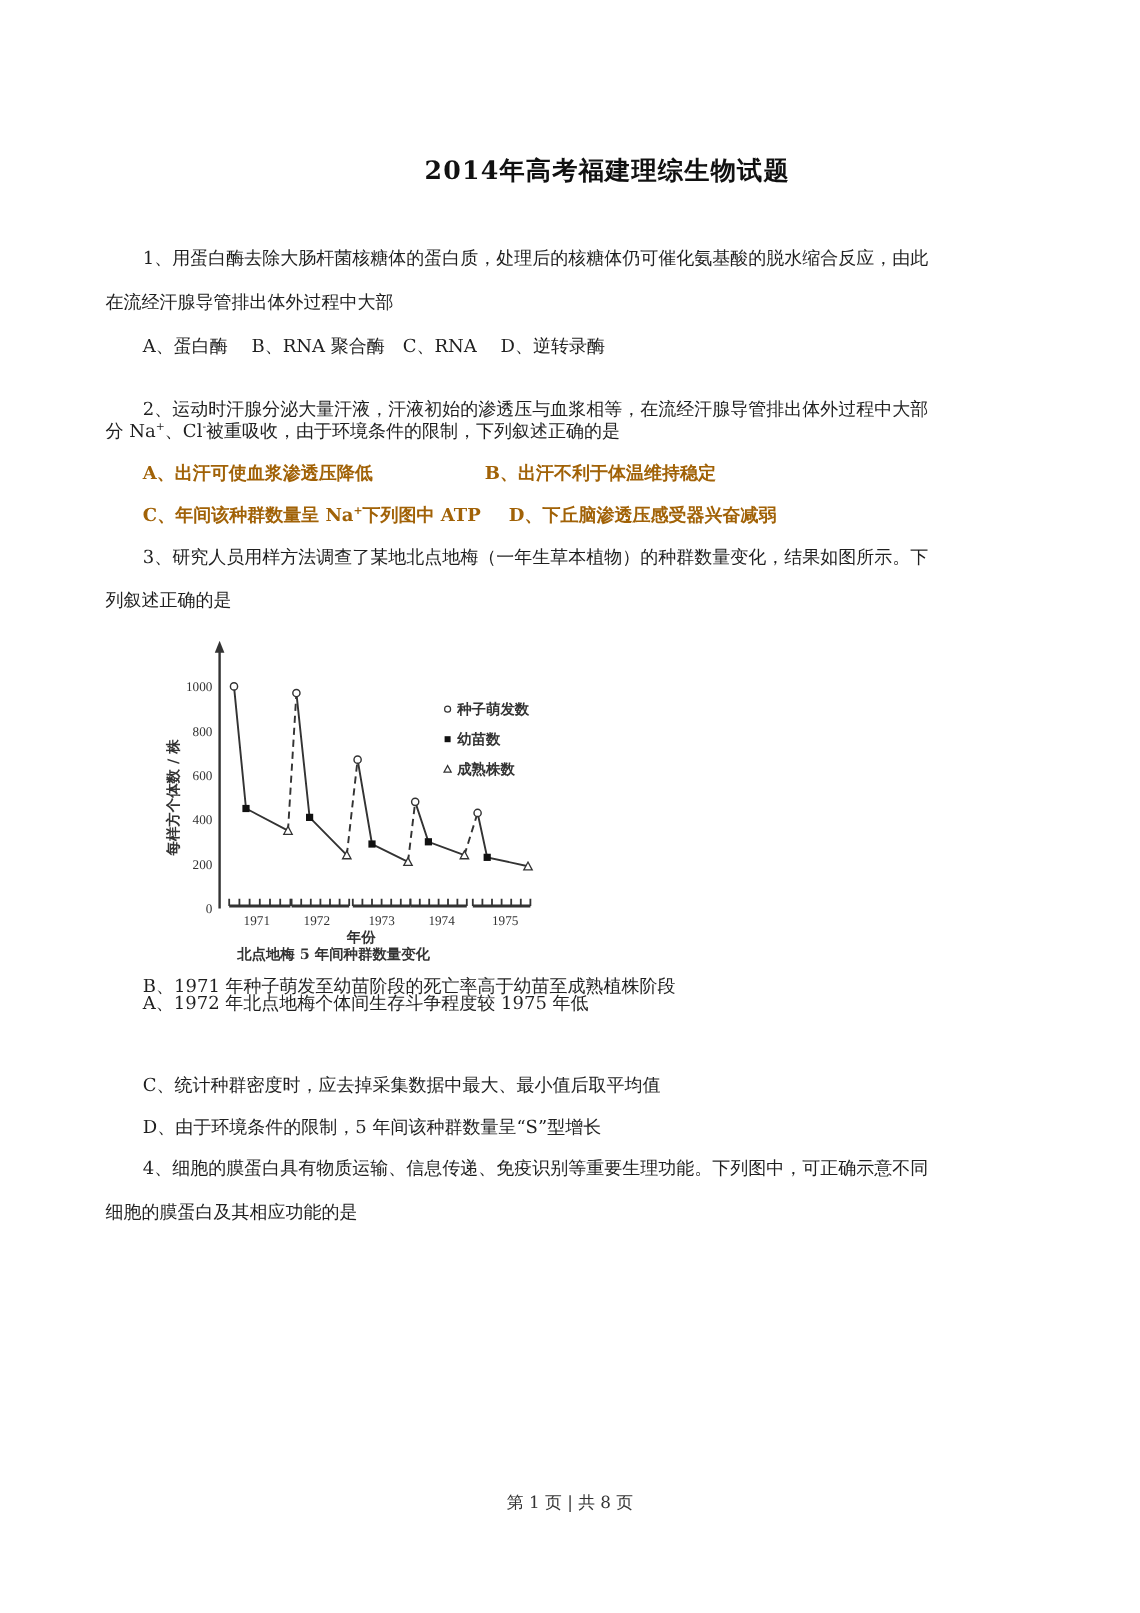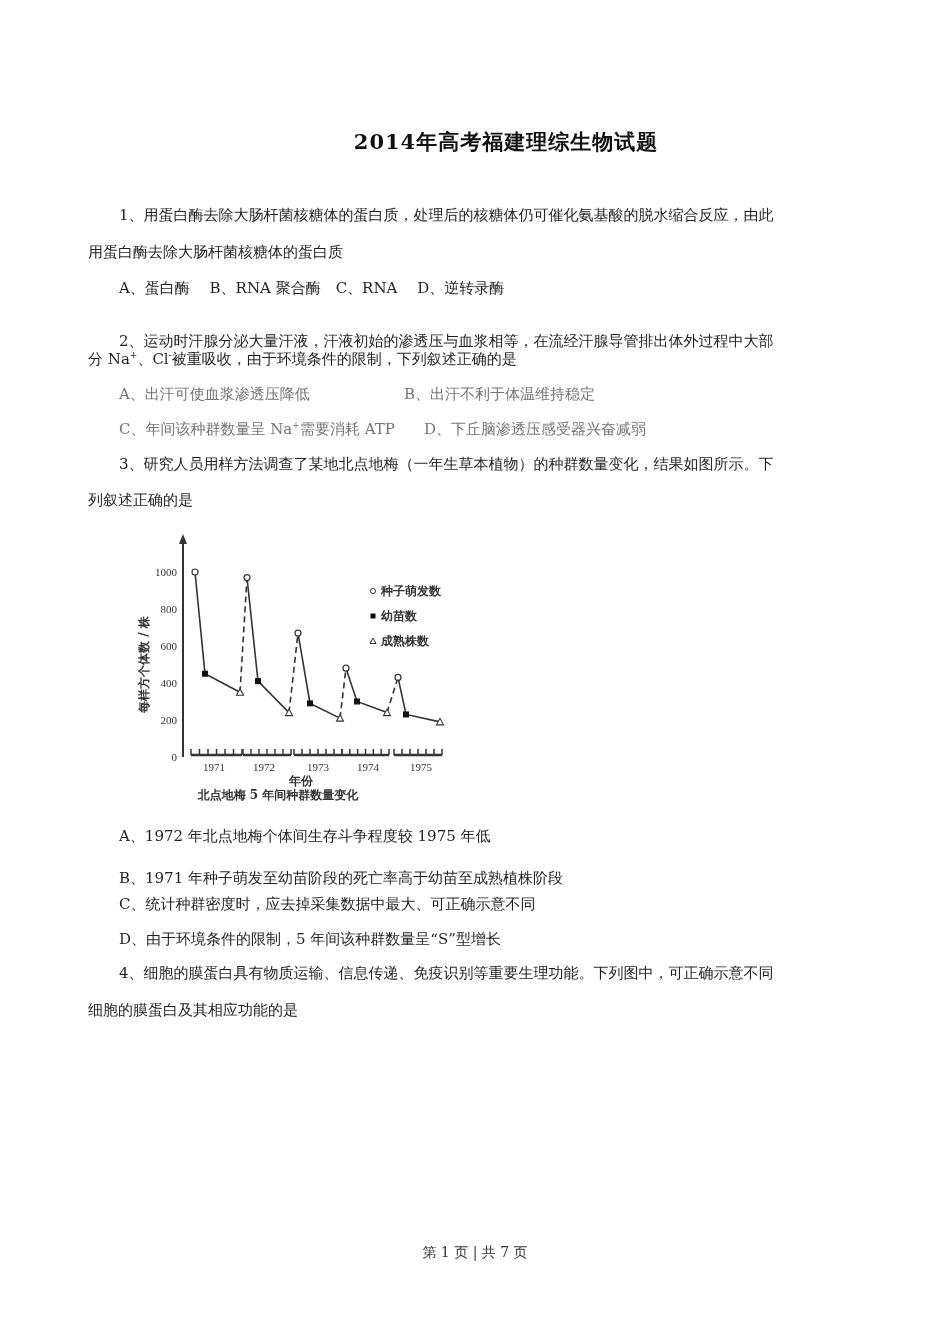--- a/index.html
+++ b/index.html
@@ -13,48 +13,48 @@
       text-align: center; font-size: 21px; font-weight: bold; letter-spacing: 1px;
       color: #111;
     }
     .line {
       position: absolute; font-size: 15px; white-space: nowrap; line-height: 20px;
       color: #1f1f1f;
       text-align: center;
     }
     .indent { left: 119px; }
     .noind { left: 88px; }
-    .opt { position: absolute; font-size: 15px; white-space: nowrap; line-height: 20px; color:#737373; }
+    .opt { position: absolute; font-size: 15px; white-space: nowrap; line-height: 20px; color:#a16207;font-weight:bold; }
     sup { font-size: 9px; vertical-align: 6px; line-height: 0; }
     .figure {
       position: absolute; left: 118px; top: 518px; width: 372px; height: 290px;
     }
     .figure svg { display: block; }
     .footer {
       position: absolute; left: 0; width: 950px; top: 1244px; text-align: center;
       font-size: 14px; color: #333;
     }
   </style>
 </head>
 <body>
 
 <div class="page-title">2014年高考福建理综生物试题</div>
 
 <div class="line indent" style="top:205px">1、用蛋白酶去除大肠杆菌核糖体的蛋白质，处理后的核糖体仍可催化氨基酸的脱水缩合反应，由此</div>
-<div class="line noind" style="top:242px">用蛋白酶去除大肠杆菌核糖体的蛋白质</div>
+<div class="line noind" style="top:242px">在流经汗腺导管排出体外过程中大部</div>
 <div class="line indent" style="top:278px">A、蛋白酶　 B、RNA 聚合酶　C、RNA　 D、逆转录酶</div>
 
 <div class="line indent" style="top:331px">2、运动时汗腺分泌大量汗液，汗液初始的渗透压与血浆相等，在流经汗腺导管排出体外过程中大部</div>
 <div class="line noind" style="top:349px">
   <span>分 Na</span><sup>+</sup><span>、Cl</span><sup>-</sup><span>被重吸收，由于环境条件的限制，下列叙述正确的是</span>
 </div>
 <div class="opt" style="left:119px; top:384px">A、出汗可使血浆渗透压降低</div>
 <div class="opt" style="left:404px; top:384px">B、出汗不利于体温维持稳定</div>
 <div class="opt" style="left:119px; top:419px">
-  <span>C、年间该种群数量呈 Na</span><sup>+</sup><span>需要消耗 ATP</span>
+  <span>C、年间该种群数量呈 Na</span><sup>+</sup><span>下列图中 ATP</span>
 </div>
 <div class="opt" style="left:424px; top:419px">D、下丘脑渗透压感受器兴奋减弱</div>
 
 <div class="line indent" style="top:454px">3、研究人员用样方法调查了某地北点地梅（一年生草本植物）的种群数量变化，结果如图所示。下</div>
 <div class="line noind" style="top:490px">列叙述正确的是</div>
 
 <div class="figure">
   <svg id="chart" width="372" height="290" viewBox="0 0 372 290">
       <line x1="65" y1="239" x2="65" y2="22" stroke="#333333" stroke-width="2"></line>
       <polygon points="61,26 69,26 65,16" fill="#333333"></polygon>
@@ -140,20 +140,20 @@
       <circle cx="255" cy="73" r="2.5" fill="#fff" stroke="#333333" stroke-width="1"></circle>
       <rect x="252.5" y="95.5" width="5" height="5" fill="#111"></rect>
       <polygon points="252,125.5 258,125.5 255,120" fill="#fff" stroke="#333333" stroke-width="1"></polygon>
       <text x="263" y="77" font-size="12" font-weight="bold" fill="#333" font-family="DejaVu Serif, serif">种子萌发数</text>
       <text x="263" y="102" font-size="12" font-weight="bold" fill="#333" font-family="DejaVu Serif, serif">幼苗数</text>
       <text x="263" y="127" font-size="12" font-weight="bold" fill="#333" font-family="DejaVu Serif, serif">成熟株数</text>
     </svg>
 </div>
 
 <div class="line indent" style="top:826px">A、1972 年北点地梅个体间生存斗争程度较 1975 年低</div>
-<div class="line indent" style="top:868px">B、1971 年种子萌发至幼苗阶段的死亡率高于幼苗至成熟植株阶段</div>
-<div class="line indent" style="top:894px">C、统计种群密度时，应去掉采集数据中最大、可正确示意不同</div>
+<div class="line indent" style="top:812px">B、1971 年种子萌发至幼苗阶段的死亡率高于幼苗至成熟植株阶段</div>
+<div class="line indent" style="top:894px">C、统计种群密度时，应去掉采集数据中最大、最小值后取平均值</div>
 <div class="line indent" style="top:929px">D、由于环境条件的限制，5 年间该种群数量呈“S”型增长</div>
 
 <div class="line indent" style="top:963px">4、细胞的膜蛋白具有物质运输、信息传递、免疫识别等重要生理功能。下列图中，可正确示意不同</div>
 <div class="line noind" style="top:1000px">细胞的膜蛋白及其相应功能的是</div>
 
-<div class="footer">第 1 页 | 共 7 页</div>
+<div class="footer">第 1 页 | 共 8 页</div>
 
 </body></html>

